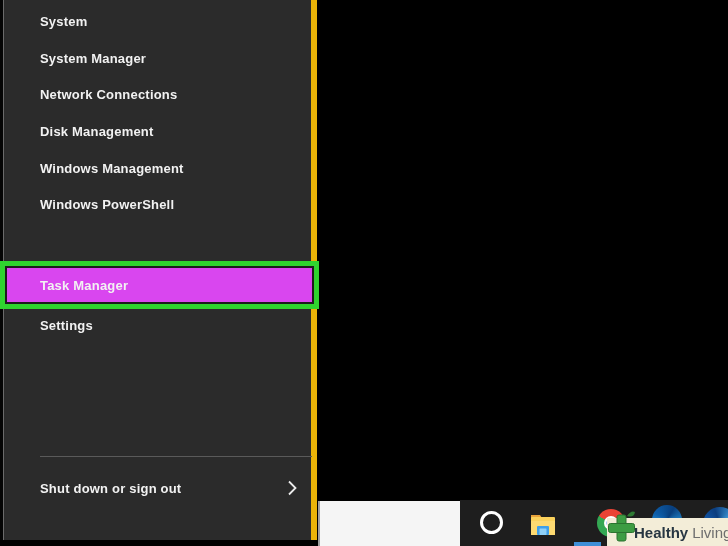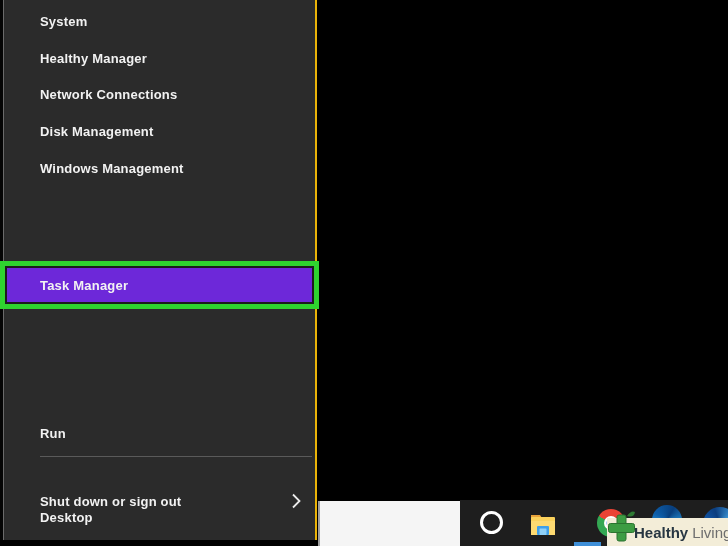--- a/index.html
+++ b/index.html
@@ -10,21 +10,21 @@
     overflow:hidden;
     font-family:"Liberation Sans", sans-serif;
   }
   
   .menu{
     position:absolute;left:0;top:0;
     width:317px;height:540px;
     box-sizing:border-box;
     background:#2b2b2b;
     border-left:3px solid #050505;
-    border-right:2px solid #eab308;
+    border-right:6px solid #eab308;
     box-shadow:inset 1px 0 0 #6b6b6b;
     z-index:1;
   }
   .menu-item{
     position:absolute;left:0;width:100%;height:36px;
     box-sizing:border-box;
     display:flex;align-items:center;
     padding-left:37px;
     color:#f2f2f2;font-size:13px;font-weight:600;letter-spacing:.2px;
     cursor:default;
@@ -36,21 +36,21 @@
   .chevron{
     position:absolute;right:14px;top:50%;transform:translateY(-50%);
     width:10px;height:16px;
   }
   
   .tm-box{
     position:absolute;left:0;top:261px;
     width:319px;height:48px;
     box-sizing:border-box;
     border:5px solid #2fd32f;
-    background:#6d28d9;
+    background:#d946ef;
     box-shadow:inset 0 0 0 2px #1c1c1c;
     z-index:2;
   }
   .tm-item{
     position:absolute;left:0;top:0;width:100%;height:100%;
     box-sizing:border-box;
     display:flex;align-items:center;
     padding-left:35px;
     color:#f2f2f2;font-size:13px;font-weight:600;letter-spacing:.2px;
   }
@@ -111,47 +111,47 @@
   .brand-light{font-size:15px;font-weight:400;color:#6e6e6e;margin-left:4px;}
 </style>
 </head>
 <body>
 
 <div class="menu">
   <div class="menu-item" style="top:3px">
       <span>System</span>
     </div>
   <div class="menu-item" style="top:40px">
-      <span>Healthy Manager</span>
+      <span>System Manager</span>
     </div>
   <div class="menu-item" style="top:113px">
       <span>Disk Management</span>
     </div>
   <div class="menu-item" style="top:76px">
       <span>Network Connections</span>
     </div>
   <div class="menu-item" style="top:150px">
       <span>Windows Management</span>
     </div>
+  <div class="menu-item" style="top:186px">
+      <span>Windows PowerShell</span>
+    </div>
 
-  <div class="menu-item" style="top:415px">
-      <span>Run</span>
+  <div class="menu-item" style="top:307px">
+      <span>Settings</span>
     </div>
 
   <div class="menu-divider"></div>
 
-  <div class="menu-item" style="top:483px">
+  <div class="menu-item" style="top:470px">
     <span>Shut down or sign out</span>
     <svg class="chevron" viewBox="0 0 10 16">
       <polyline points="2,1.5 8.5,8 2,14.5" fill="none" stroke="#ececec" stroke-width="1.8"></polyline>
     </svg>
   </div>
-  <div class="menu-item" style="top:499px">
-      <span>Desktop</span>
-    </div>
 </div>
 
 <div class="tm-box">
   <div class="tm-item">
     <span>Task Manager</span>
   </div>
 </div>
 
 <div class="search-box"></div>
 

